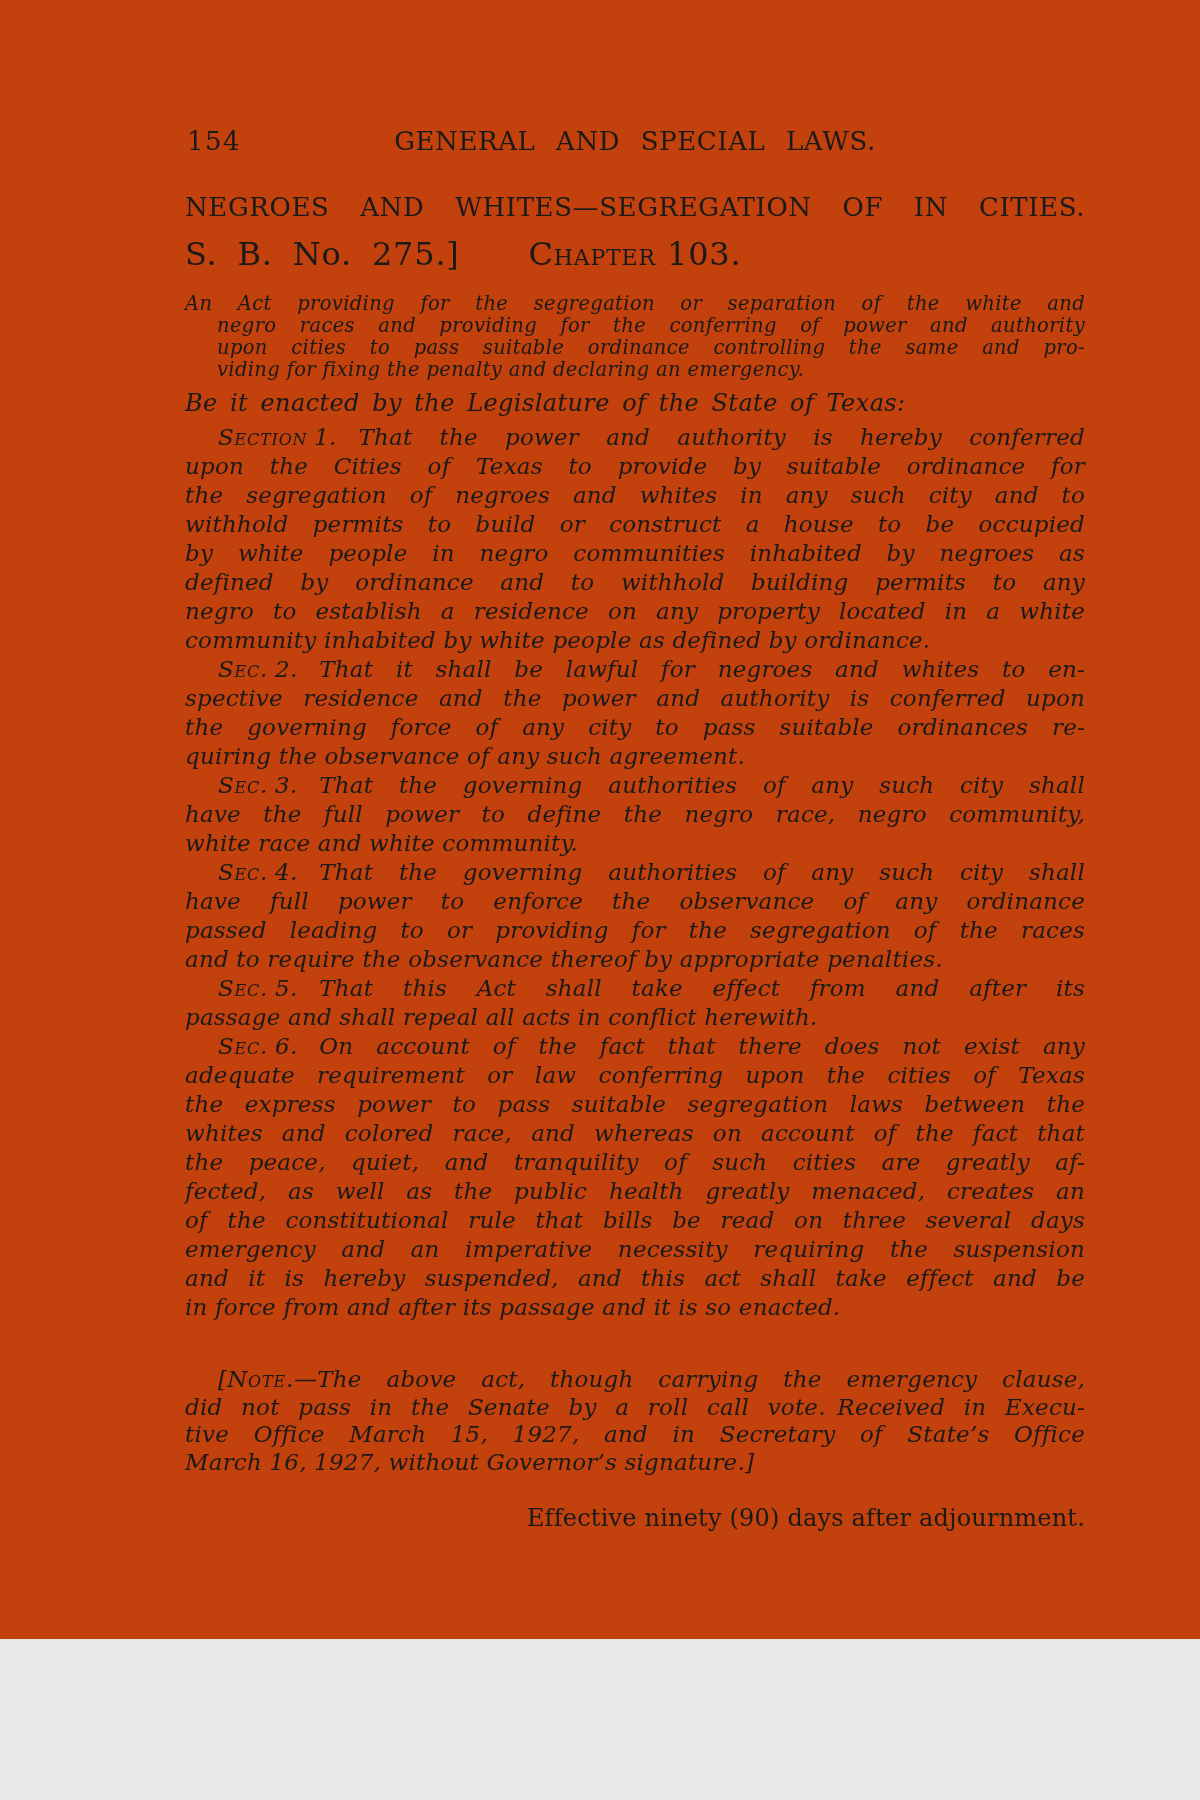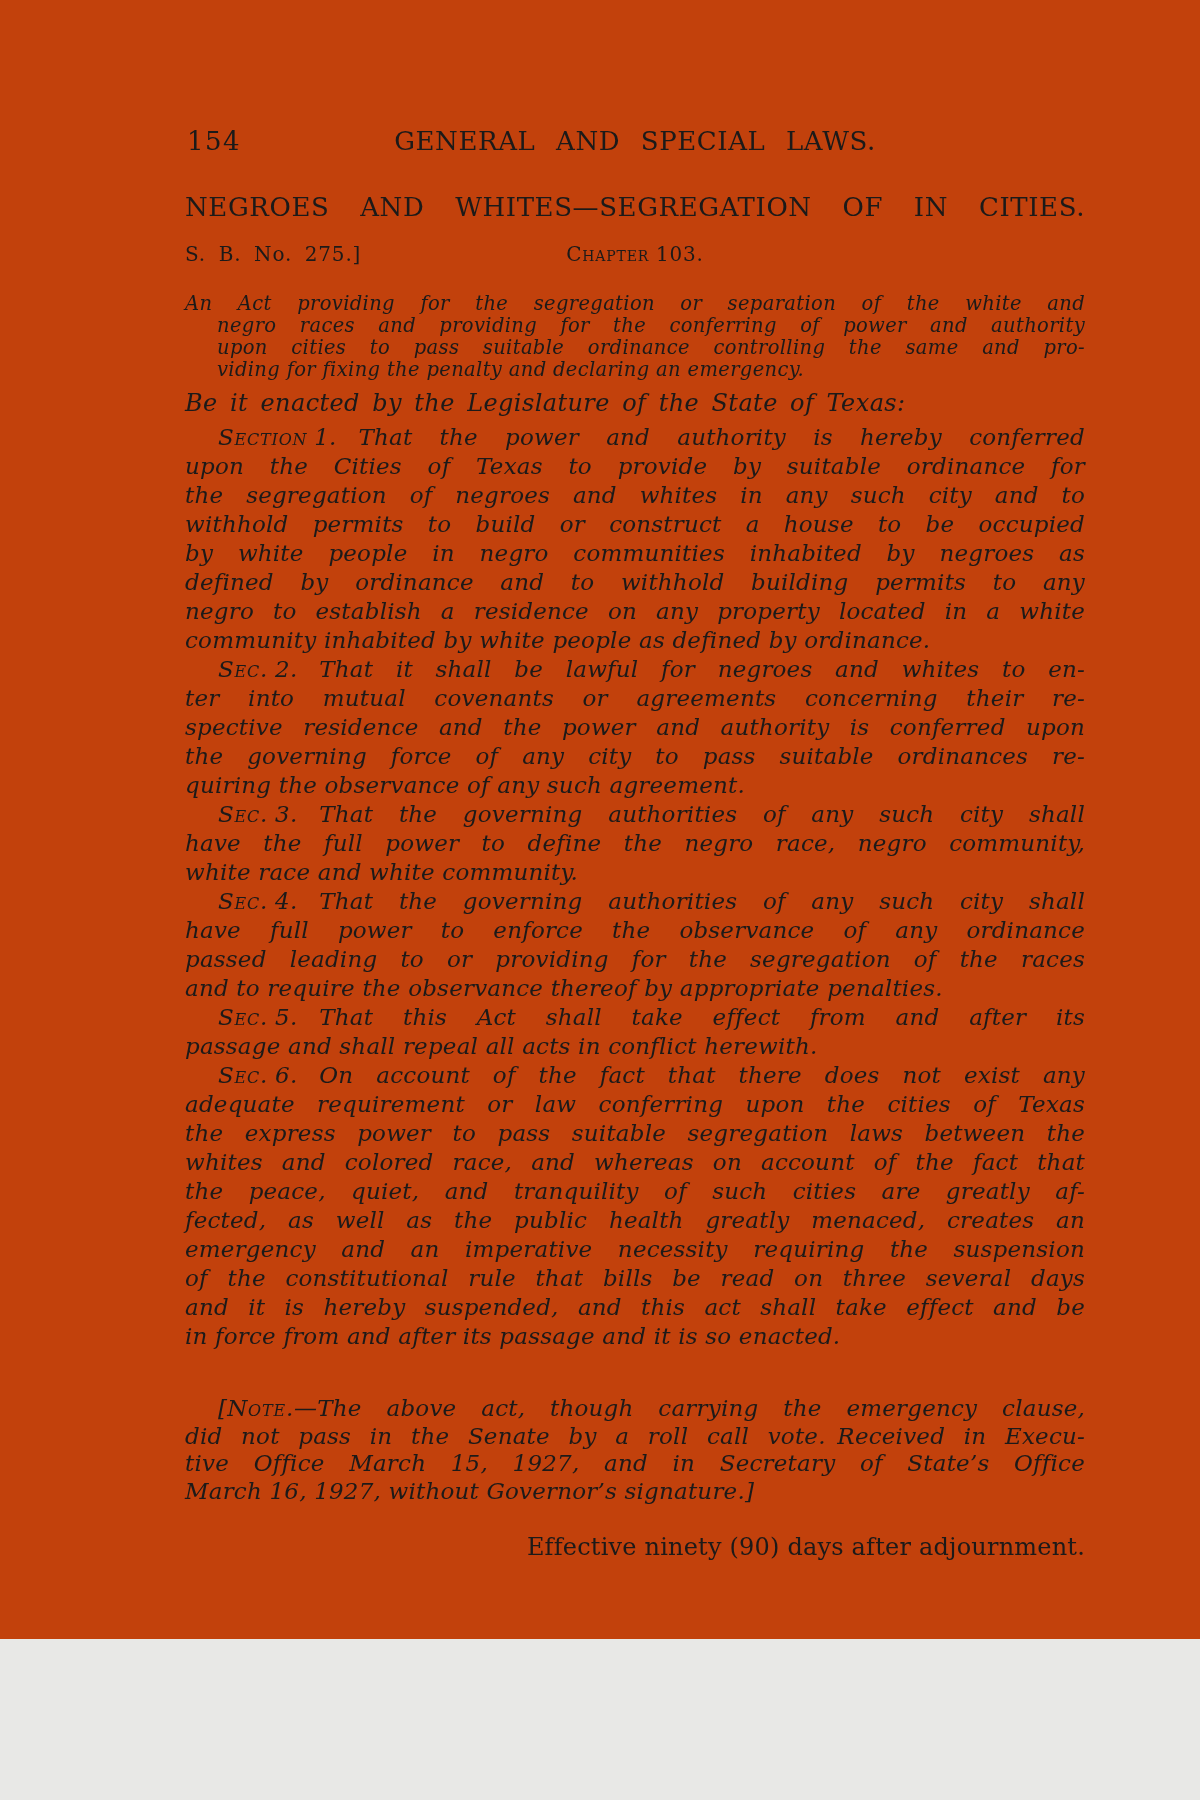--- a/index.html
+++ b/index.html
@@ -26,21 +26,21 @@
   .law-title {
     margin-top:36px;
     font-size:26px; line-height:30px;
     letter-spacing:0.6px;
     text-align:justify; text-align-last:justify;
   }
 
   .billrow {
     margin-top:17px;
     display:grid; grid-template-columns:1fr auto 1fr;
-    font-size:20px; line-height:30px;
+    font-size:32px; line-height:30px;
   }
   .billno { text-align:left; word-spacing:0.28em; letter-spacing:0.8px; }
   .chapter { text-align:right; letter-spacing:0.8px; }
   .chnum { margin-left:0.35em; }
 
   .caption {
     margin-top:24px;
     font-size:19.5px; line-height:22px;
     letter-spacing:0.35px;
   }
@@ -106,21 +106,20 @@
           <div class="line j">upon the Cities of Texas to provide by suitable ordinance for</div>
           <div class="line j">the segregation of negroes and whites in any such city and to</div>
           <div class="line j">withhold permits to build or construct a house to be occupied</div>
           <div class="line j">by white people in negro communities inhabited by negroes as</div>
           <div class="line j">defined by ordinance and to withhold building permits to any</div>
           <div class="line j">negro to establish a residence on any property located in a white</div>
           <div class="line">community inhabited by white people as defined by ordinance.</div>
         </div>
         <div>
           <div class="line j indent"><span class="sc">Sec.</span><span class="num">2.</span>That it shall be lawful for negroes and whites to en-</div>
-          <div class="line j">ter into mutual covenants or agreements concerning their re-</div>
           <div class="line j">spective residence and the power and authority is conferred upon</div>
           <div class="line j">the governing force of any city to pass suitable ordinances re-</div>
           <div class="line">quiring the observance of any such agreement.</div>
         </div>
         <div>
           <div class="line j indent"><span class="sc">Sec.</span><span class="num">3.</span>That the governing authorities of any such city shall</div>
           <div class="line j">have the full power to define the negro race, negro community,</div>
           <div class="line">white race and white community.</div>
         </div>
         <div>
@@ -133,22 +132,22 @@
           <div class="line j indent"><span class="sc">Sec.</span><span class="num">5.</span>That this Act shall take effect from and after its</div>
           <div class="line">passage and shall repeal all acts in conflict herewith.</div>
         </div>
         <div>
           <div class="line j indent"><span class="sc">Sec.</span><span class="num">6.</span>On account of the fact that there does not exist any</div>
           <div class="line j">adequate requirement or law conferring upon the cities of Texas</div>
           <div class="line j">the express power to pass suitable segregation laws between the</div>
           <div class="line j">whites and colored race, and whereas on account of the fact that</div>
           <div class="line j">the peace, quiet, and tranquility of such cities are greatly af-</div>
           <div class="line j">fected, as well as the public health greatly menaced, creates an</div>
+          <div class="line j">of the constitutional rule that bills be read on three several days</div>
           <div class="line j">emergency and an imperative necessity requiring the suspension</div>
-          <div class="line j">of the constitutional rule that bills be read on three several days</div>
           <div class="line j">and it is hereby suspended, and this act shall take effect and be</div>
           <div class="line">in force from and after its passage and it is so enacted.</div>
         </div>
       </div>
 
     <div class="note">
         <div class="line j indent">[<span class="sc">Note.</span>—The above act, though carrying the emergency clause,</div>
         <div class="line j">did not pass in the Senate by a roll call vote. Received in Execu-</div>
         <div class="line j">tive Office March 15, 1927, and in Secretary of State’s Office</div>
         <div class="line">March 16, 1927, without Governor’s signature.]</div>

